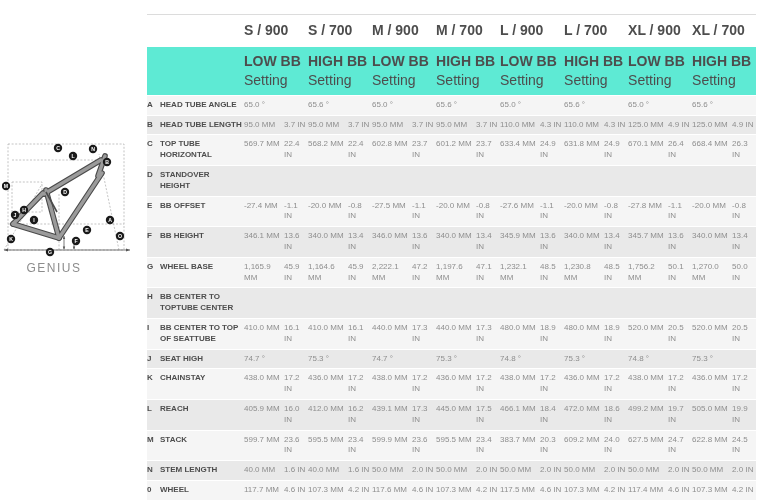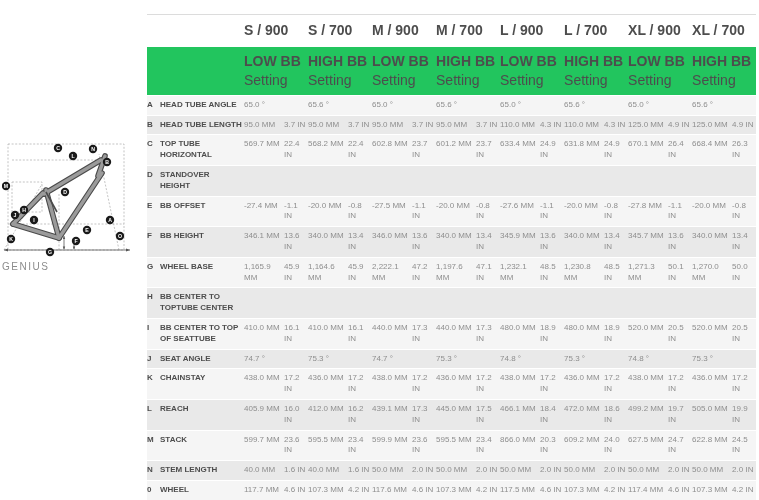--- a/index.html
+++ b/index.html
@@ -2,35 +2,35 @@
 <html><head>
 <meta charset="utf-8">
 <style>
   html,body{margin:0;padding:0;background:#fff;}
   .page{position:relative;width:759px;height:500px;background:#fff;overflow:hidden;
         font-family:"Liberation Sans",sans-serif;}
 
   
   .diagram{position:absolute;left:2px;top:140px;width:132px;}
   .diagram svg{display:block;}
-  .diagram-caption{width:104px;font-size:10px;color:#8c8c8c;
+  .diagram-caption{width:104px;text-align:center;font-size:12px;color:#8c8c8c;
                    letter-spacing:1.5px;margin-top:3px;}
 
   
   .geo-table{position:absolute;left:147px;top:14px;width:609px;border-collapse:collapse;
              table-layout:fixed;}
   .geo-table col.c-letter{width:13px;}
   .geo-table col.c-label{width:84px;}
   .geo-table col.c-mm{width:40px;}
   .geo-table col.c-in{width:24px;}
 
   .geo-table th{text-align:left;font-size:14px;color:#4d4d4d;font-weight:bold;
                 vertical-align:top;}
   .size-row th{background:#fff;padding:7px 2px 9px 0;border-top:1px solid #dcdcdc;}
-  .setting-row th{background:#22c55e;padding:5px 2px 5px 0;border-bottom:1px solid #fff;
+  .setting-row th{background:#5eead4;padding:5px 2px 5px 0;border-bottom:1px solid #fff;
                   line-height:1.35;}
   .setting-sub{display:block;font-weight:normal;}
 
   .geo-table td{vertical-align:top;font-size:8px;line-height:1.35;
                 padding:4px 2px 4px 0;border-bottom:1px solid #fff;}
   .row-light td{background:#f5f5f5;}
   .row-dark td{background:#e9e9e9;}
   .geo-table tbody tr:last-child td{border-bottom:1px solid #e3e3e3;}
   .letter-cell{font-weight:bold;color:#4d4d4d;padding-left:1px;}
   .label-cell{font-weight:bold;color:#4d4d4d;padding-right:5px;margin-left:48px;}
@@ -280,21 +280,21 @@
           <td class="val mm-cell">1,164.6 MM</td>
           <td class="val in-cell">45.9 IN</td>
           <td class="val mm-cell">2,222.1 MM</td>
           <td class="val in-cell">47.2 IN</td>
           <td class="val mm-cell">1,197.6 MM</td>
           <td class="val in-cell">47.1 IN</td>
           <td class="val mm-cell">1,232.1 MM</td>
           <td class="val in-cell">48.5 IN</td>
           <td class="val mm-cell">1,230.8 MM</td>
           <td class="val in-cell">48.5 IN</td>
-          <td class="val mm-cell">1,271.3 MM</td>
+          <td class="val mm-cell">1,756.2 MM</td>
           <td class="val in-cell">50.1 IN</td>
           <td class="val mm-cell">1,270.0 MM</td>
           <td class="val in-cell">50.0 IN</td>
         </tr>
         <tr class="row-dark">
           <td class="letter-cell">H</td>
           <td class="label-cell">BB CENTER TO TOPTUBE CENTER</td>
           <td class="val" colspan="16"></td>
         </tr>
         <tr class="row-light">
@@ -312,21 +312,21 @@
           <td class="val in-cell">18.9 IN</td>
           <td class="val mm-cell">480.0 MM</td>
           <td class="val in-cell">18.9 IN</td>
           <td class="val mm-cell">520.0 MM</td>
           <td class="val in-cell">20.5 IN</td>
           <td class="val mm-cell">520.0 MM</td>
           <td class="val in-cell">20.5 IN</td>
         </tr>
         <tr class="row-dark">
           <td class="letter-cell">J</td>
-          <td class="label-cell">SEAT ANGLE</td>
+          <td class="label-cell">SEAT HIGH</td>
           <td class="val mm-cell">74.7 °</td>
           <td class="val in-cell"></td>
           <td class="val mm-cell">75.3 °</td>
           <td class="val in-cell"></td>
           <td class="val mm-cell">74.7 °</td>
           <td class="val in-cell"></td>
           <td class="val mm-cell">75.3 °</td>
           <td class="val in-cell"></td>
           <td class="val mm-cell">74.8 °</td>
           <td class="val in-cell"></td>
@@ -381,21 +381,21 @@
           <td class="letter-cell">M</td>
           <td class="label-cell">STACK</td>
           <td class="val mm-cell">599.7 MM</td>
           <td class="val in-cell">23.6 IN</td>
           <td class="val mm-cell">595.5 MM</td>
           <td class="val in-cell">23.4 IN</td>
           <td class="val mm-cell">599.9 MM</td>
           <td class="val in-cell">23.6 IN</td>
           <td class="val mm-cell">595.5 MM</td>
           <td class="val in-cell">23.4 IN</td>
-          <td class="val mm-cell">866.0 MM</td>
+          <td class="val mm-cell">383.7 MM</td>
           <td class="val in-cell">20.3 IN</td>
           <td class="val mm-cell">609.2 MM</td>
           <td class="val in-cell">24.0 IN</td>
           <td class="val mm-cell">627.5 MM</td>
           <td class="val in-cell">24.7 IN</td>
           <td class="val mm-cell">622.8 MM</td>
           <td class="val in-cell">24.5 IN</td>
         </tr>
         <tr class="row-dark">
           <td class="letter-cell">N</td>

